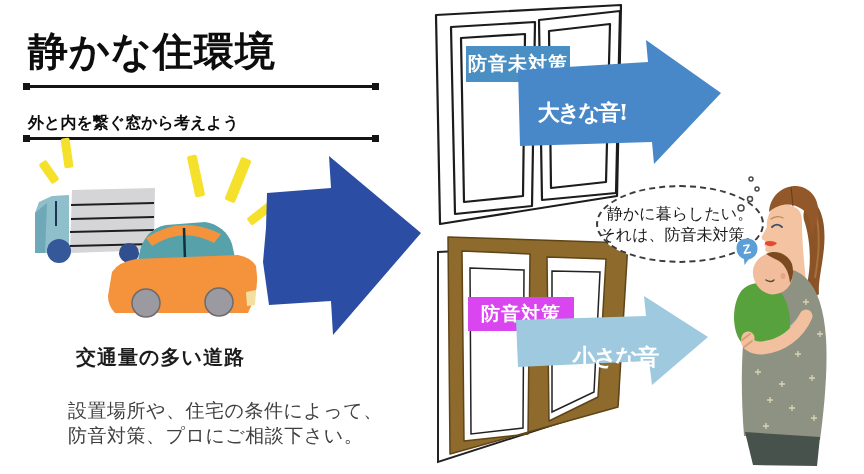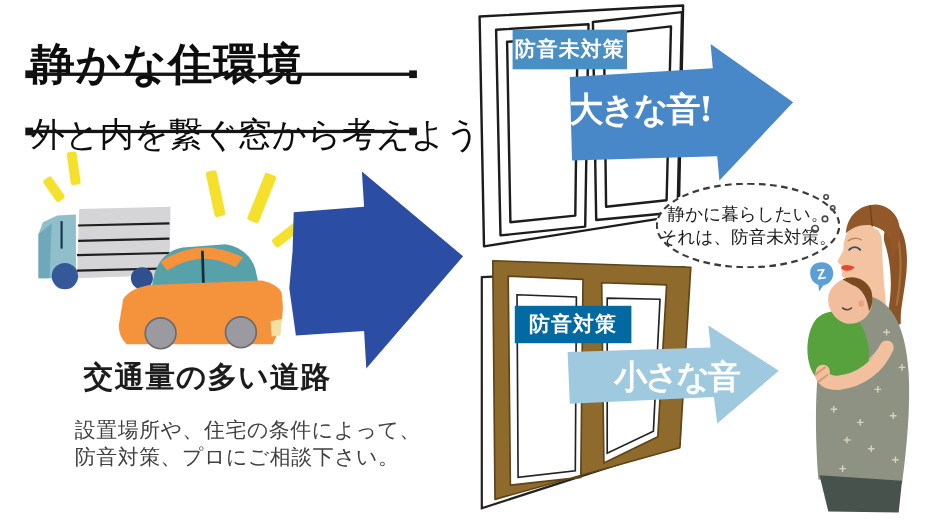--- a/index.html
+++ b/index.html
@@ -1,59 +1,59 @@
 <!DOCTYPE html>
 <html><head>
 <meta charset="utf-8">
 <style>
   html,body{margin:0;padding:0;background:#e8e8e8;}
   .canvas{
     position:relative;width:864px;height:474px;margin:0 auto;
     background:#ffffff;overflow:hidden;
     font-family:"Liberation Sans",sans-serif;color:#111;
   }
-  .abs{position:absolute;}
+  .abs{position:absolute;margin-top:19px;}
   
   .title{
     left:28px;top:6px;font-size:40px;font-weight:900;letter-spacing:1px;
     color:#0d0d0d;line-height:1.3;white-space:nowrap;
   }
   .rule{left:25px;width:352px;height:3px;background:#141414;}
   .rule .cap{position:absolute;width:7px;height:7px;background:#141414;top:-2px;}
   .rule .cap.l{left:-2px;}
   .rule .cap.r{right:-2px;}
   .rule1{top:66px;}
   .rule2{top:118px;}
   .subtitle{
-    left:28px;top:76px;font-size:31px;font-weight:400;letter-spacing:0px;
+    left:28px;top:94px;font-size:16px;font-weight:700;letter-spacing:0px;
     color:#0d0d0d;white-space:nowrap;
   }
   
   .road-caption{
-    left:76px;top:325px;font-size:27px;font-weight:700;color:#1c1c1c;
+    left:76px;top:325px;font-size:20px;font-weight:700;color:#1c1c1c;
     letter-spacing:1px;white-space:nowrap;
   }
   .note{
     left:68px;top:379px;font-family:"DejaVu Serif",serif;font-size:19px;
     line-height:25px;color:#404040;letter-spacing:0.5px;white-space:nowrap;
   }
   
   .badge{
     display:flex;align-items:center;justify-content:center;
     color:#fff;font-weight:800;font-size:19px;letter-spacing:1px;white-space:nowrap;
   }
   .badge-loud{left:466px;top:27px;width:104px;height:36px;background:#4a8fc4;}
-  .badge-quiet{left:468px;top:278px;width:106px;height:34px;background:#0369a1;}
+  .badge-quiet{left:468px;top:278px;width:106px;height:34px;background:#d946ef;}
   
   .arrow-text{
     font-family:"DejaVu Serif",serif;color:#fff;font-weight:700;
     text-align:center;white-space:nowrap;
   }
-  .arrow-text.loud{left:508px;top:79px;width:148px;font-size:31px;letter-spacing:-2px;}
-  .arrow-text.quiet{left:551px;top:323px;width:128px;font-size:30px;letter-spacing:-2px;}
+  .arrow-text.loud{left:508px;top:79px;width:148px;font-size:22px;letter-spacing:-2px;}
+  .arrow-text.quiet{left:551px;top:323px;width:128px;font-size:23px;letter-spacing:-2px;}
   
   .thought{
     left:596px;top:166px;width:164px;height:74px;
     border:2px dashed #3a3a3a;border-radius:50%;
     display:flex;flex-direction:column;align-items:center;justify-content:center;
     font-family:"DejaVu Serif",serif;font-size:16px;line-height:21px;color:#1a1a1a;
     background:#fff;white-space:nowrap;
   }
   svg{position:absolute;overflow:visible;}
 </style>

